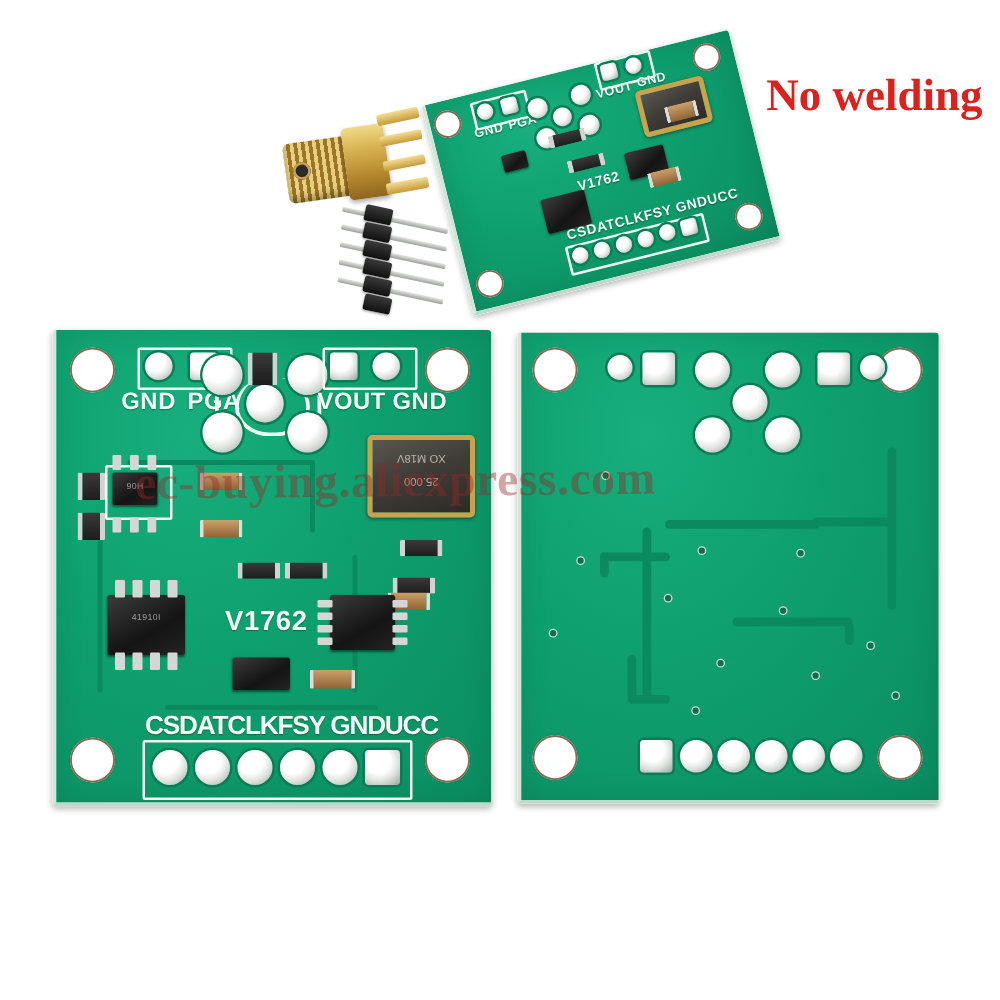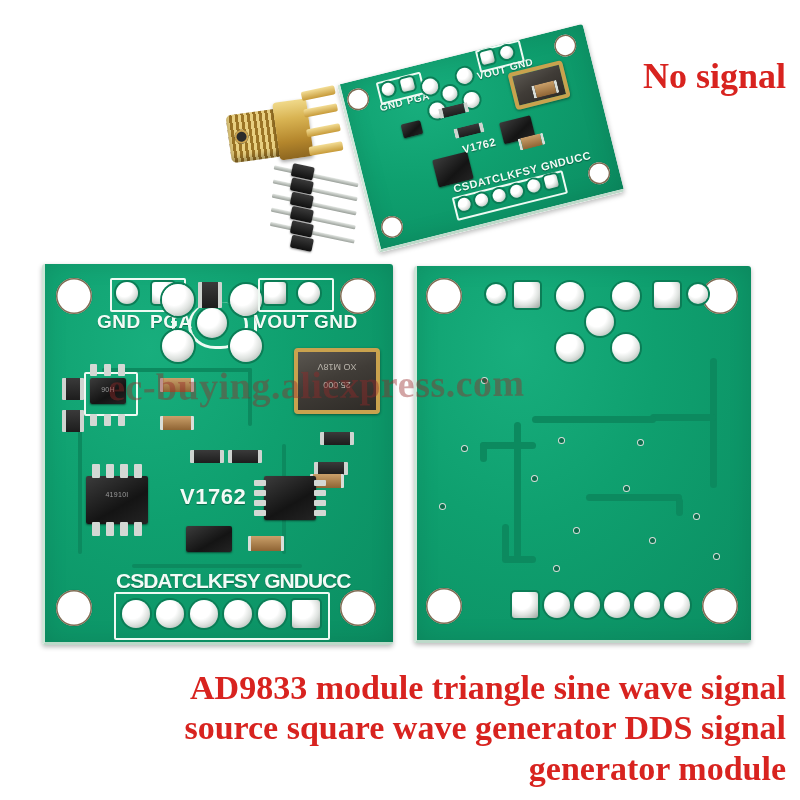--- a/index.html
+++ b/index.html
@@ -126,21 +126,21 @@
     position:absolute;background:linear-gradient(180deg,#e3e7e3,#9aa09a);
     border-radius:1px;
   }
 </style>
 </head>
 <body>
 
 <div class="stage">
 
 
-  <div class="nowelding">No signal</div>
+  <div class="nowelding">No welding</div>
 
   <div style="position:absolute;left:330px;top:30px;width:300px;height:220px;">
     <div style="position:absolute;left:0;top:0;width:300px;height:215px;transform:rotate(-14deg);">
 
       <div class="pcb edge" style="left:24px;top:22px;width:250px;height:170px;"></div>
 
       <div class="hole" style="left:30px;top:30px;width:22px;height:22px;"></div>
       <div class="hole" style="left:244px;top:28px;width:22px;height:22px;"></div>
       <div class="hole" style="left:32px;top:162px;width:22px;height:22px;"></div>
       <div class="hole" style="left:246px;top:160px;width:22px;height:22px;"></div>
@@ -359,19 +359,14 @@
     <div class="pad sq" style="left:98px;top:326px;width:26px;height:26px;"></div>
     <div class="pad" style="left:130px;top:326px;width:26px;height:26px;"></div>
     <div class="pad" style="left:160px;top:326px;width:26px;height:26px;"></div>
     <div class="pad" style="left:190px;top:326px;width:26px;height:26px;"></div>
     <div class="pad" style="left:220px;top:326px;width:26px;height:26px;"></div>
     <div class="pad" style="left:250px;top:326px;width:26px;height:26px;"></div>
   </div>
 
   <div class="watermark">ec-buying.aliexpress.com</div>
 
-  <div class="caption">
-    <div>AD9833 module triangle sine wave signal</div>
-    <div>source square wave generator DDS signal</div>
-    <div>generator module</div>
-  </div>
 
 </div>
 
 </body></html>

